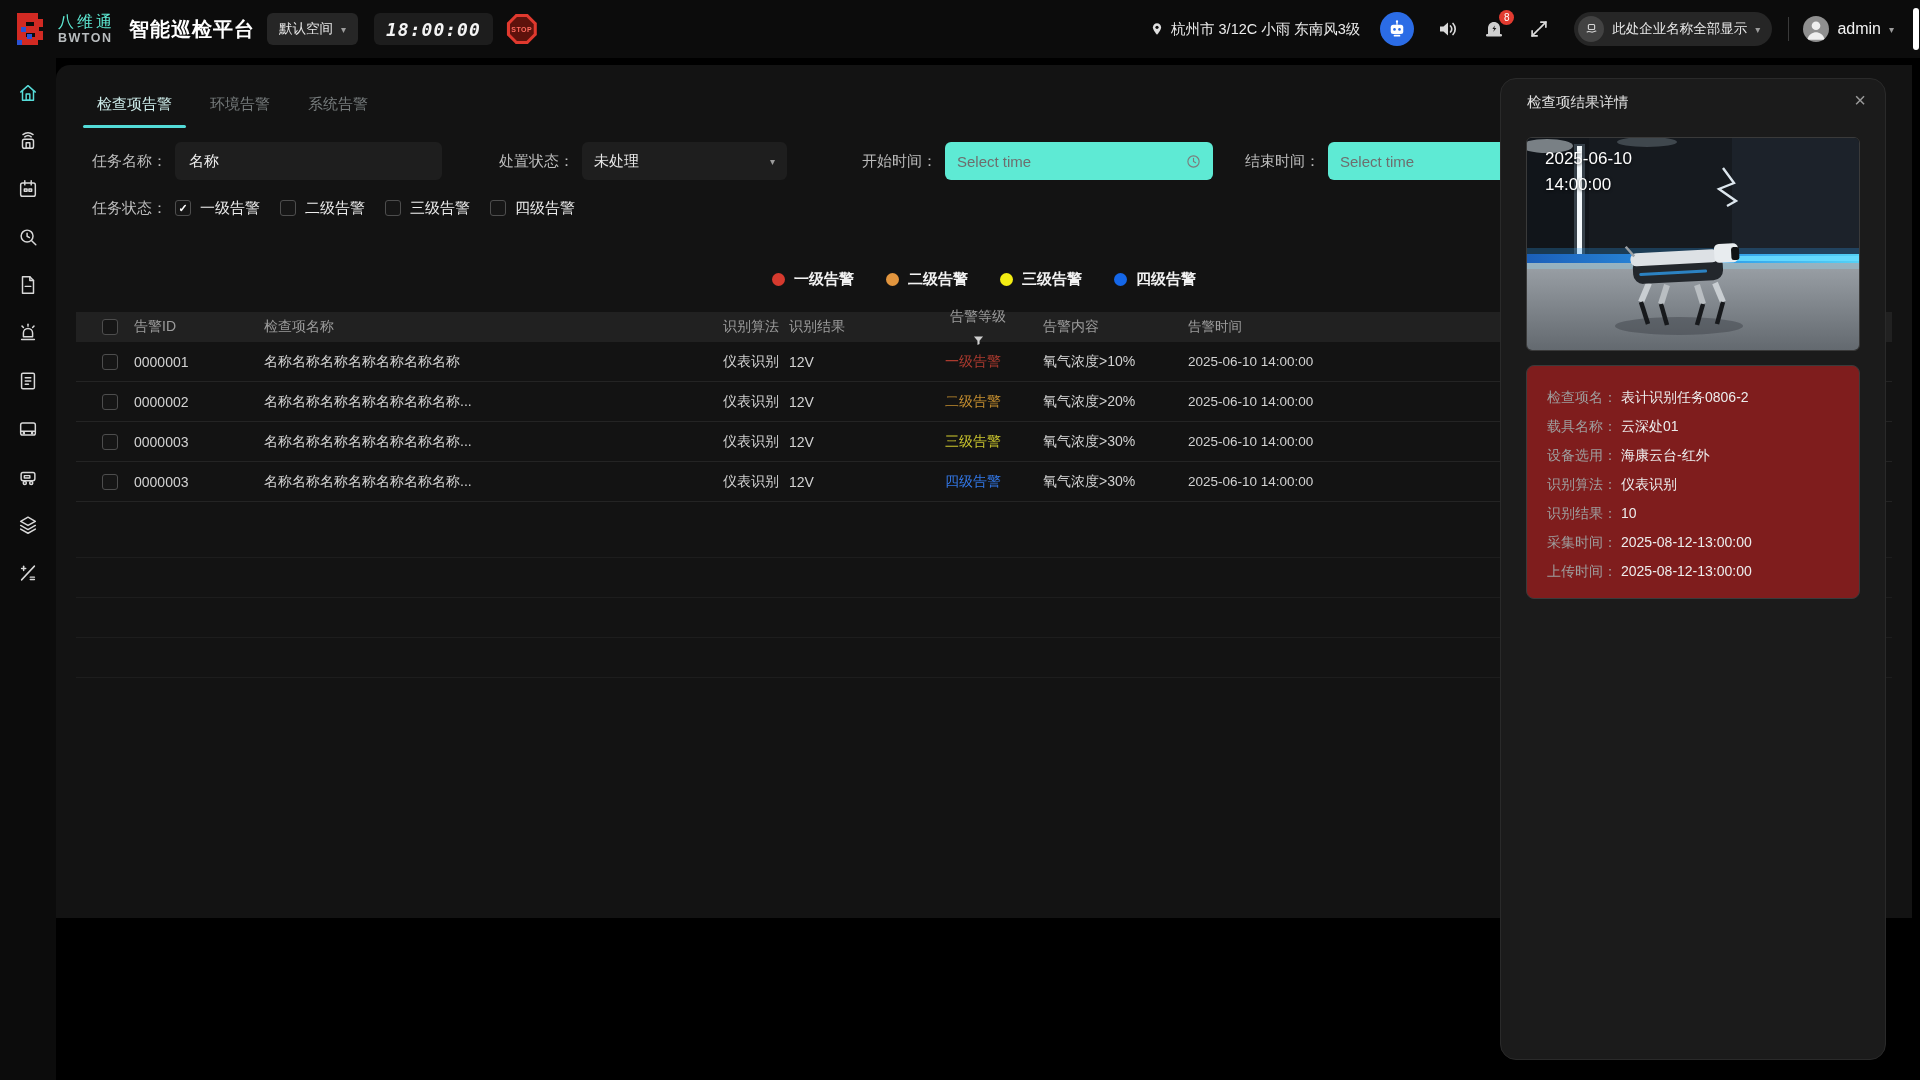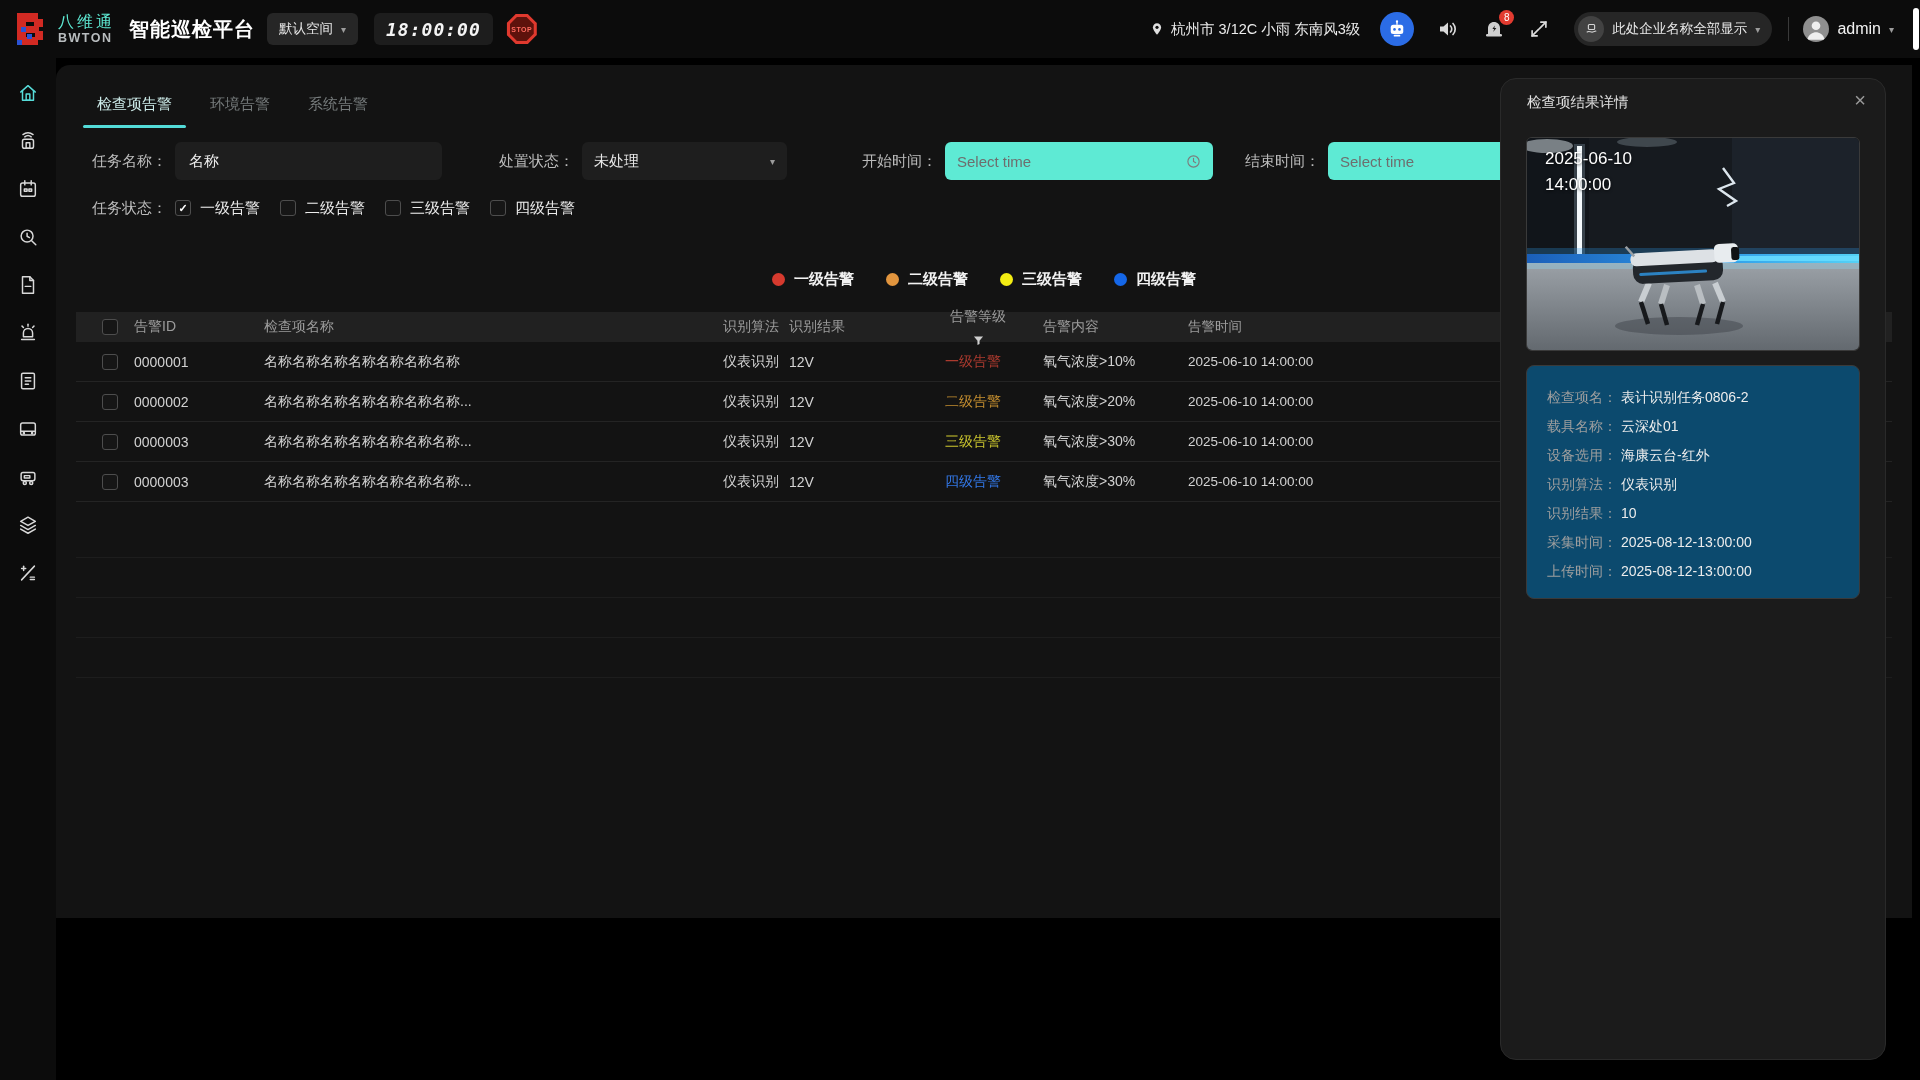--- a/index.html
+++ b/index.html
@@ -107,21 +107,21 @@
     background:#1b1b1b; border:1px solid #2a2a2a; border-radius:16px; z-index:8; }
   .dp-header { position:relative; padding:14px 0 0 26px; height:48px; }
   .dp-title { font-size:14.5px; color:#e0e0e0; }
   .dp-close { position:absolute; right:14px; top:10px; width:22px; height:22px; cursor:pointer;
     color:#9a9a9a; font-size:20px; line-height:22px; text-align:center; }
   .photo-card { position:relative; width:334px; height:214px; margin:10px auto 0;
     border-radius:6px; overflow:hidden; border:1px solid #3a3a3a; }
   .photo-card svg { display:block; }
   .overlay-dt { position:absolute; left:18px; top:8px; font-size:17px; font-weight:500;
     color:#fff; line-height:26px; text-shadow:0 1px 3px rgba(0,0,0,.65); }
-  .info-card { width:334px; height:234px; margin:14px auto 0; background:#0c4a6e;
+  .info-card { width:334px; height:234px; margin:14px auto 0; background:#7f1d1d;
     border:1px solid #3a3a3a; border-radius:8px; padding:17px 14px 0 20px; }
   .field { display:flex; line-height:29px; font-size:14px; }
   .field .lbl { color:#9e9e9e; white-space:nowrap; }
   .field .val { color:#ececec; margin-left:4px; }
 
   
   .scroll-thumb { position:absolute; right:1px; top:8px; width:6px; height:42px;
     background:#ffffff; border-radius:3px; z-index:20; cursor:pointer; }
 
   svg { flex-shrink:0; }

